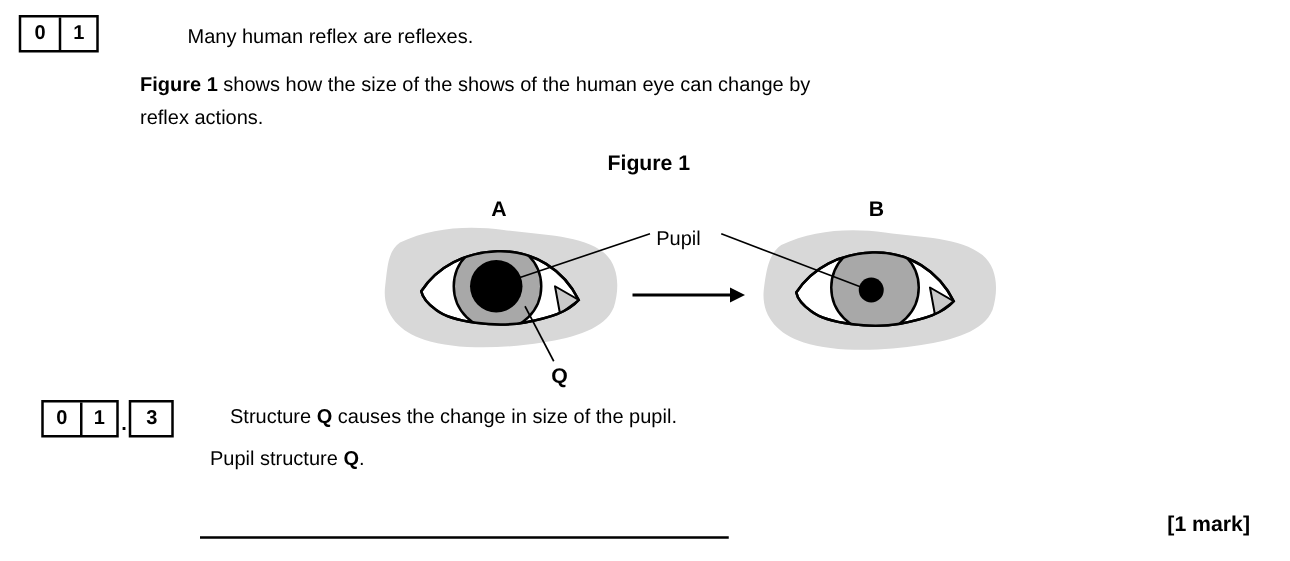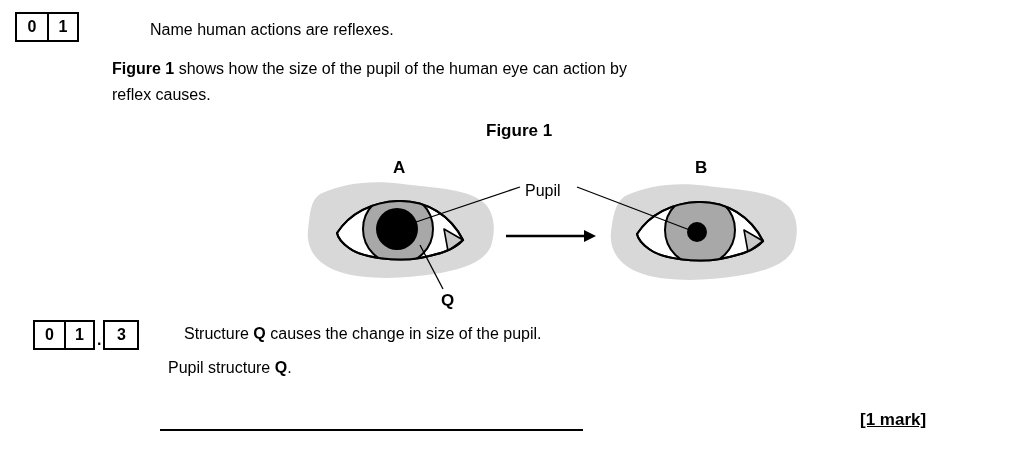--- a/index.html
+++ b/index.html
@@ -24,21 +24,21 @@
     font-weight:bold; font-size:16px;
   }
   .qbox .cell + .cell { border-left:2px solid #000; }
   .qgroup { display:flex; align-items:flex-end; }
   .qgroup .dot { font-weight:bold; font-size:16px; margin:0 2px 1px 2px; }
 
   .bodytext { font-size:16px; white-space:nowrap; }
   .figure-caption { font-size:17px; font-weight:bold; white-space:nowrap; }
 
   .answer-line { border-top:2px solid #000; height:0; }
-  .marks { font-size:17px; font-weight:bold; text-align:left; white-space:nowrap;text-decoration:underline; }
+  .marks { font-size:17px; font-weight:bold; text-align:right; white-space:nowrap; }
 
   svg text { font-family:"Liberation Sans", sans-serif; }
   .svg-label-bold { font-size:17px; font-weight:bold; fill:#000; }
   .svg-label { font-size:16px; fill:#000; }
   .skin { fill:#d8d8d8; stroke:none; }
   .sclera { fill:#ffffff; stroke:#000; stroke-width:2; }
   .iris { fill:#a8a8a8; stroke:#000; stroke-width:2; }
   .pupil { fill:#000000; }
   .caruncle { fill:#c9c9c9; stroke:#000; stroke-width:1.6; stroke-linejoin:round; }
   .outline-only { fill:none; stroke:#000; stroke-width:2; }
@@ -47,24 +47,24 @@
   .arrow-head { fill:#000; }
 </style>
 </head>
 <body>
 
 <div class="abs qbox" style="left:15px; top:12px;">
   <span class="cell">0</span>
   <span class="cell">1</span>
 </div>
 
-<div class="abs bodytext" style="left:150px; top:21px;">Name human actions are reflexes.</div>
+<div class="abs bodytext" style="left:150px; top:21px;">Many human reflex are reflexes.</div>
 
-<div class="abs bodytext" style="left:112px; top:60px;"><b>Figure 1</b><span> shows how the size of the pupil of the human eye can action by</span></div>
-<div class="abs bodytext" style="left:112px; top:86px;">reflex causes.</div>
+<div class="abs bodytext" style="left:112px; top:60px;"><b>Figure 1</b><span> shows how the size of the shows of the human eye can change by</span></div>
+<div class="abs bodytext" style="left:112px; top:86px;">reflex actions.</div>
 
 <div class="abs figure-caption" style="left:486px; top:121px;">Figure 1</div>
 
 <svg class="abs" style="left:290px; top:150px;" width="530" height="162" viewBox="290 150 530 162">
   <defs>
     <clipPath id="clipA">
       <path d="M 337 233 C 350 213, 372 202, 398 201 C 427 200, 451 216, 463 240 C 454 250, 440 254, 420 258 C 397 262, 362 258, 349 248 C 342 243, 338 238, 337 233 Z"></path>
     </clipPath>
     <clipPath id="clipB">
       <path d="M 637 234 C 650 214, 672 203, 698 202 C 727 201, 751 217, 763 241 C 754 251, 740 255, 720 259 C 697 263, 662 259, 649 249 C 642 244, 638 239, 637 234 Z"></path>

